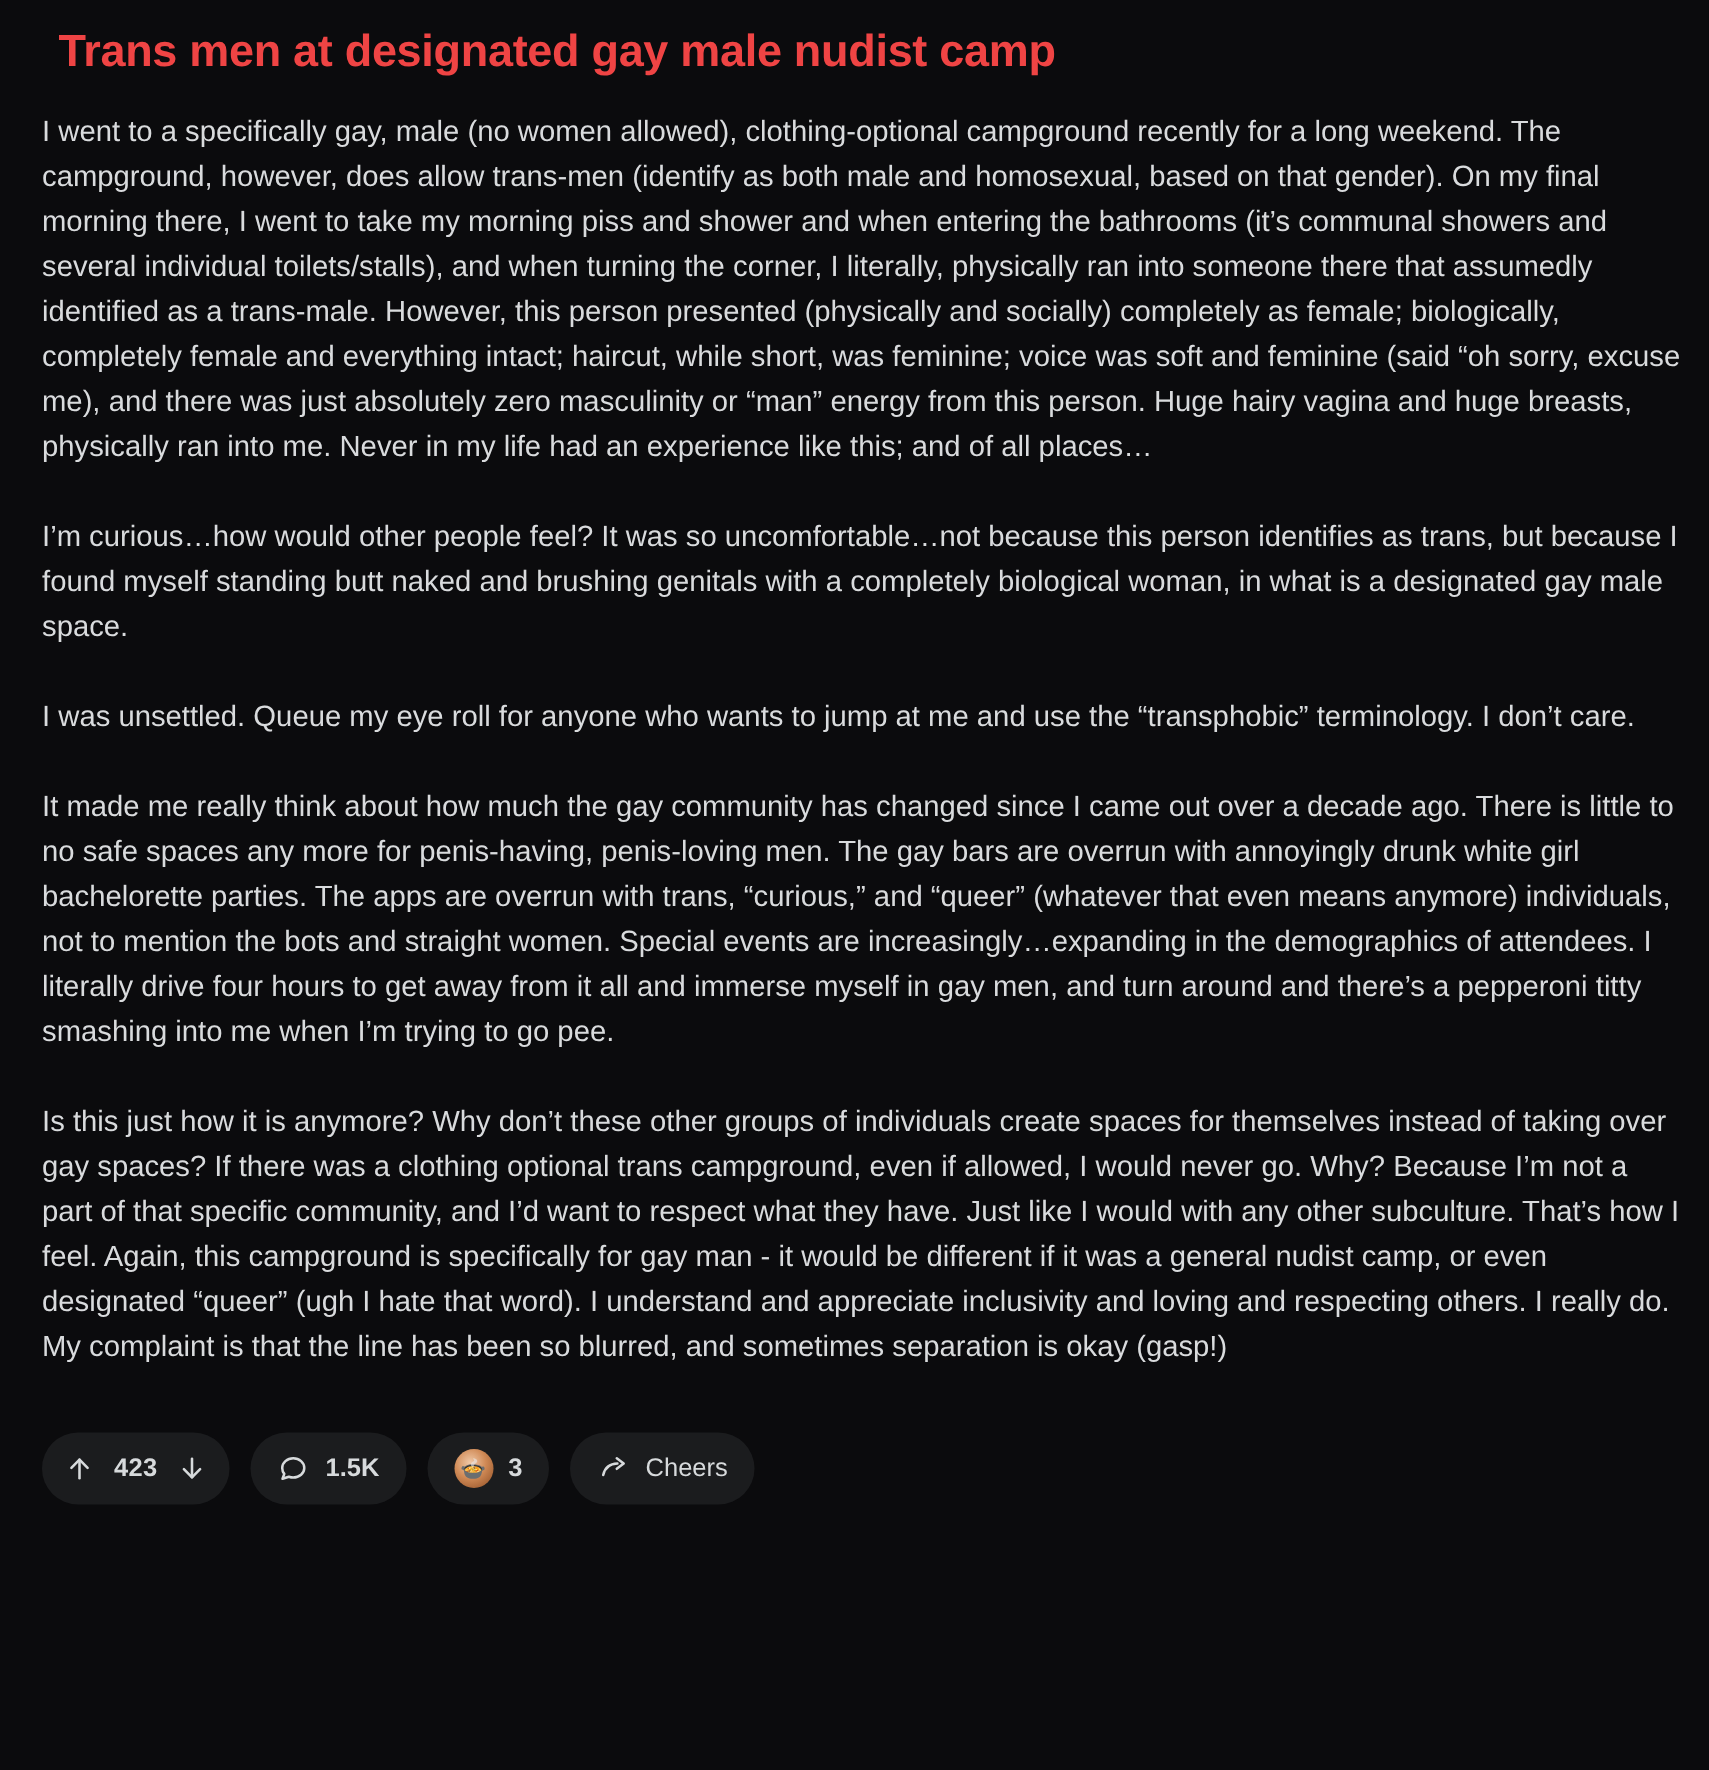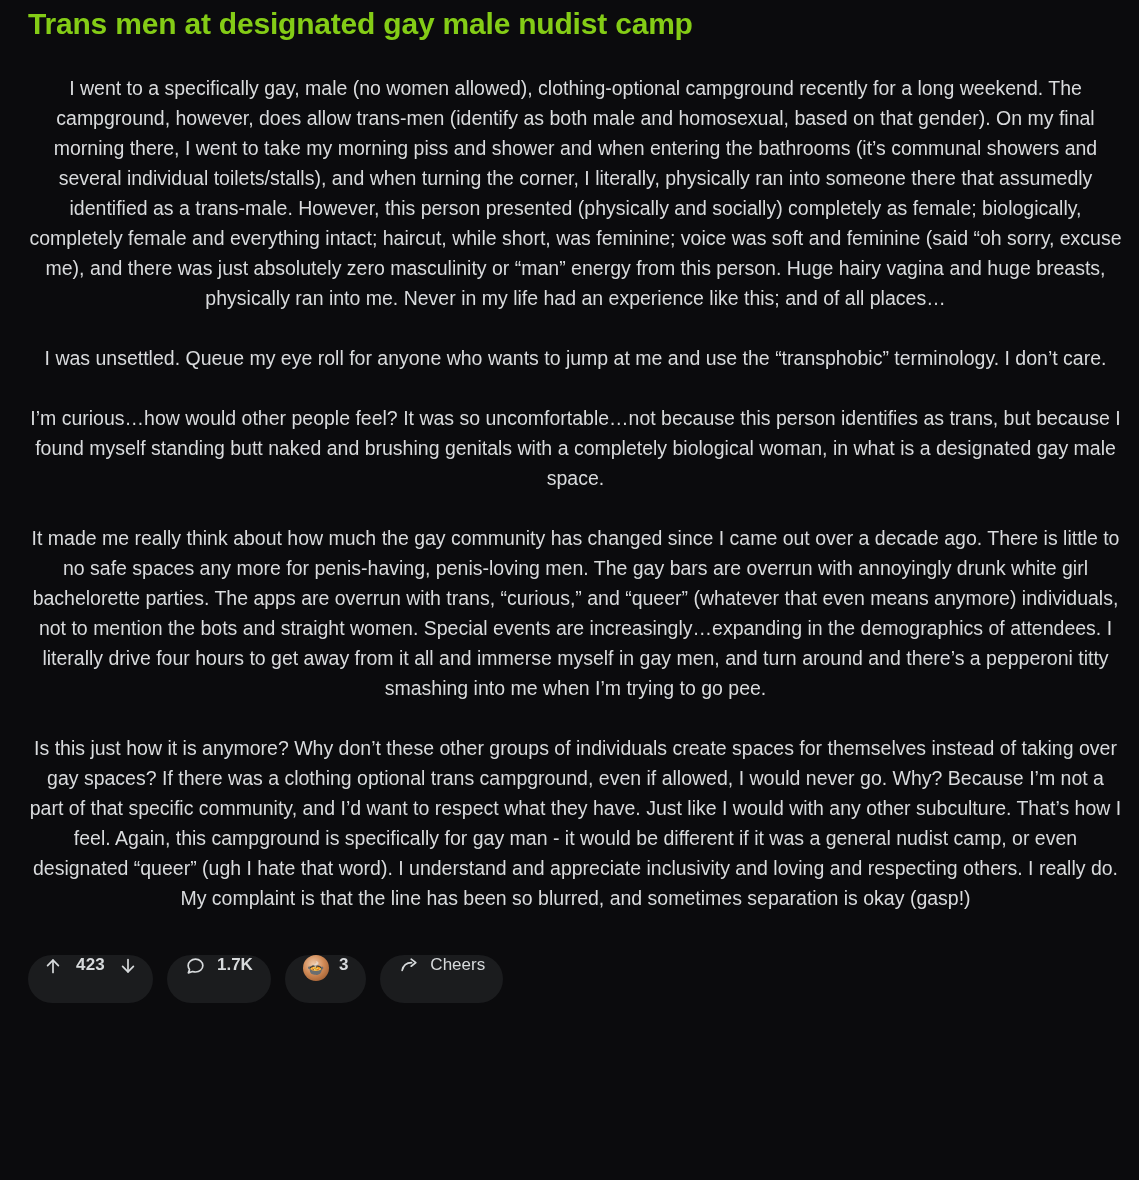--- a/index.html
+++ b/index.html
@@ -16,49 +16,48 @@
   }
   .post {
     padding: 0 16px 0 28px;
     box-sizing: border-box;
     width: 1139px;
   }
   .post-title {
     font-size: 30px;
     line-height: 1.22;
     font-weight: 700;
-    color: #84cc16;
-    margin: 0;
+    color: #ef4444;
+    margin: 11px;
     padding-top: 6px;
     letter-spacing: -0.2px;
   }
   .post-body {
-    margin-top: 30px;
+    margin-top: 19px;
     font-size: 19.5px;
     line-height: 30px;
     color: #d9dbdd;
-    text-align: center;
   }
   .post-body p {
     margin: 0 0 30px 0;
     max-width: 1095px;
   }
   .post-body p:last-child {
     margin-bottom: 0;
   }
   .actions {
     display: flex;
     align-items: center;
     gap: 14px;
     margin-top: 42px;
     padding-bottom: 18px;
   }
   .pill {
     display: inline-flex;
-    align-items: flex-start;
+    align-items: center;
     background: #1b1c1e;
     border-radius: 999px;
     height: 48px;
     padding: 0 18px;
     color: #d7dadc;
     font-size: 17px;
     box-sizing: border-box;
     user-select: none;
   }
   .pill.vote {
@@ -104,22 +103,22 @@
 </style>
 </head>
 <body>
 
 <div class="post">
 
   <h1 class="post-title">Trans men at designated gay male nudist camp</h1>
 
   <div class="post-body">
     <p>I went to a specifically gay, male (no women allowed), clothing-optional campground recently for a long weekend. The campground, however, does allow trans-men (identify as both male and homosexual, based on that gender). On my final morning there, I went to take my morning piss and shower and when entering the bathrooms (it’s communal showers and several individual toilets/stalls), and when turning the corner, I literally, physically ran into someone there that assumedly identified as a trans-male. However, this person presented (physically and socially) completely as female; biologically, completely female and everything intact; haircut, while short, was feminine; voice was soft and feminine (said “oh sorry, excuse me), and there was just absolutely zero masculinity or “man” energy from this person. Huge hairy vagina and huge breasts, physically ran into me. Never in my life had an experience like this; and of all places…</p>
+    <p>I’m curious…how would other people feel? It was so uncomfortable…not because this person identifies as trans, but because I found myself standing butt naked and brushing genitals with a completely biological woman, in what is a designated gay male space.</p>
     <p>I was unsettled. Queue my eye roll for anyone who wants to jump at me and use the “transphobic” terminology. I don’t care.</p>
-    <p>I’m curious…how would other people feel? It was so uncomfortable…not because this person identifies as trans, but because I found myself standing butt naked and brushing genitals with a completely biological woman, in what is a designated gay male space.</p>
     <p>It made me really think about how much the gay community has changed since I came out over a decade ago. There is little to no safe spaces any more for penis-having, penis-loving men. The gay bars are overrun with annoyingly drunk white girl bachelorette parties. The apps are overrun with trans, “curious,” and “queer” (whatever that even means anymore) individuals, not to mention the bots and straight women. Special events are increasingly…expanding in the demographics of attendees. I literally drive four hours to get away from it all and immerse myself in gay men, and turn around and there’s a pepperoni titty smashing into me when I’m trying to go pee.</p>
     <p>Is this just how it is anymore? Why don’t these other groups of individuals create spaces for themselves instead of taking over gay spaces? If there was a clothing optional trans campground, even if allowed, I would never go. Why? Because I’m not a part of that specific community, and I’d want to respect what they have. Just like I would with any other subculture. That’s how I feel. Again, this campground is specifically for gay man - it would be different if it was a general nudist camp, or even designated “queer” (ugh I hate that word). I understand and appreciate inclusivity and loving and respecting others. I really do. My complaint is that the line has been so blurred, and sometimes separation is okay (gasp!)</p>
   </div>
 
   <div class="actions">
 
     <div class="pill vote">
       <span class="icon">
         <svg width="20" height="20" viewBox="0 0 20 20" fill="none" stroke="#d7dadc" stroke-width="1.7" stroke-linecap="round" stroke-linejoin="round">
           <path d="M10 16.5V4.2"></path>
@@ -134,21 +133,21 @@
         </svg>
       </span>
     </div>
 
     <div class="pill">
       <span class="icon">
         <svg width="21" height="21" viewBox="0 0 20 20" fill="none" stroke="#d7dadc" stroke-width="1.6" stroke-linecap="round" stroke-linejoin="round">
           <path d="M17 10.1c0 3.4-3.1 6.1-7 6.1-1 0-1.9-.2-2.8-.5L3.2 17l1.1-3.1C3.5 12.9 3 11.6 3 10.1 3 6.8 6.1 4 10 4s7 2.8 7 6.1Z"></path>
         </svg>
       </span>
-      <span class="count-right">1.7K</span>
+      <span class="count-right">1.5K</span>
     </div>
 
     <div class="pill">
       <span class="award-badge">🍲</span>
       <span class="count-right">3</span>
     </div>
 
     <div class="pill">
       <span class="icon">
         <svg width="21" height="21" viewBox="0 0 20 20" fill="none" stroke="#d7dadc" stroke-width="1.6" stroke-linecap="round" stroke-linejoin="round">

